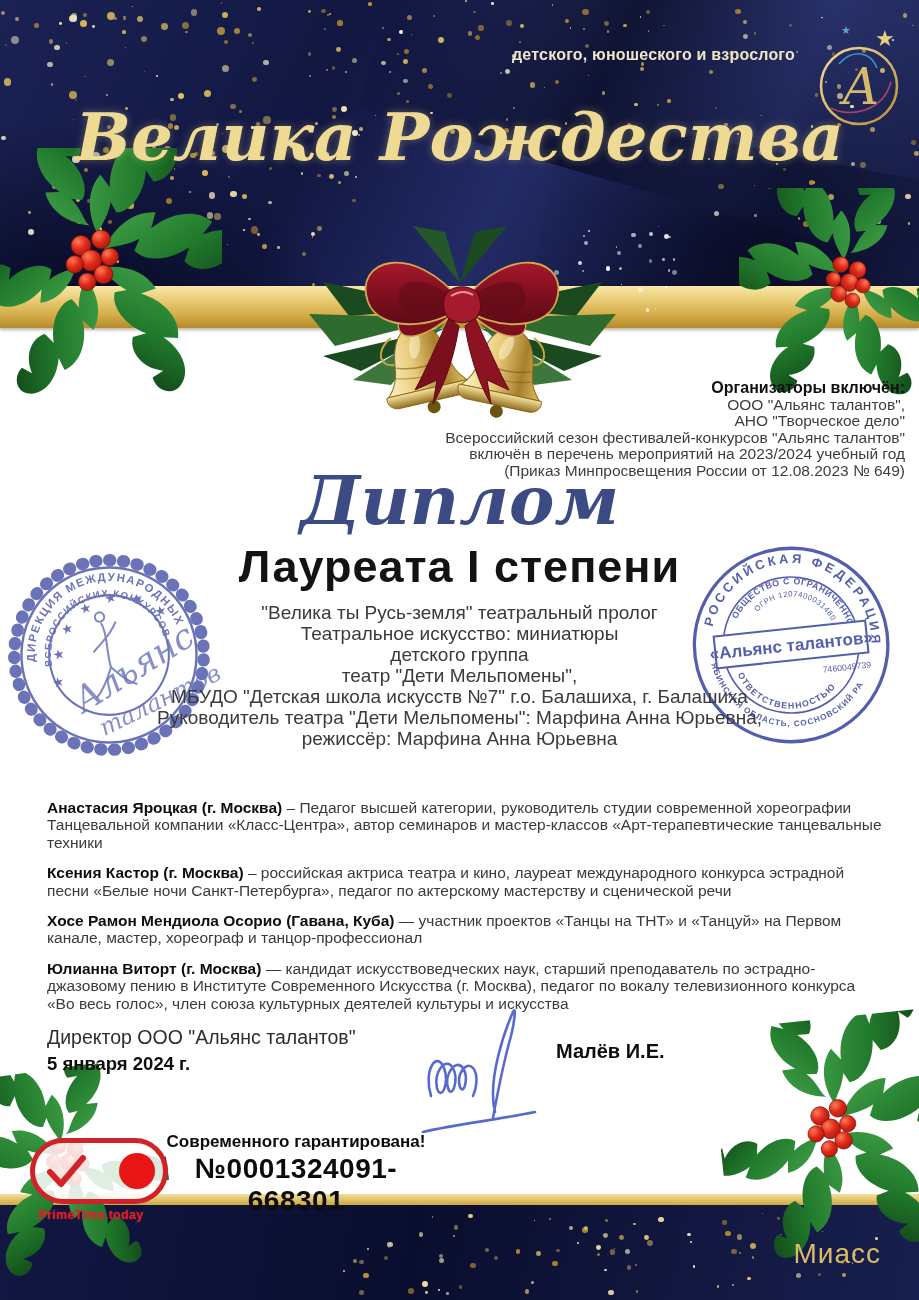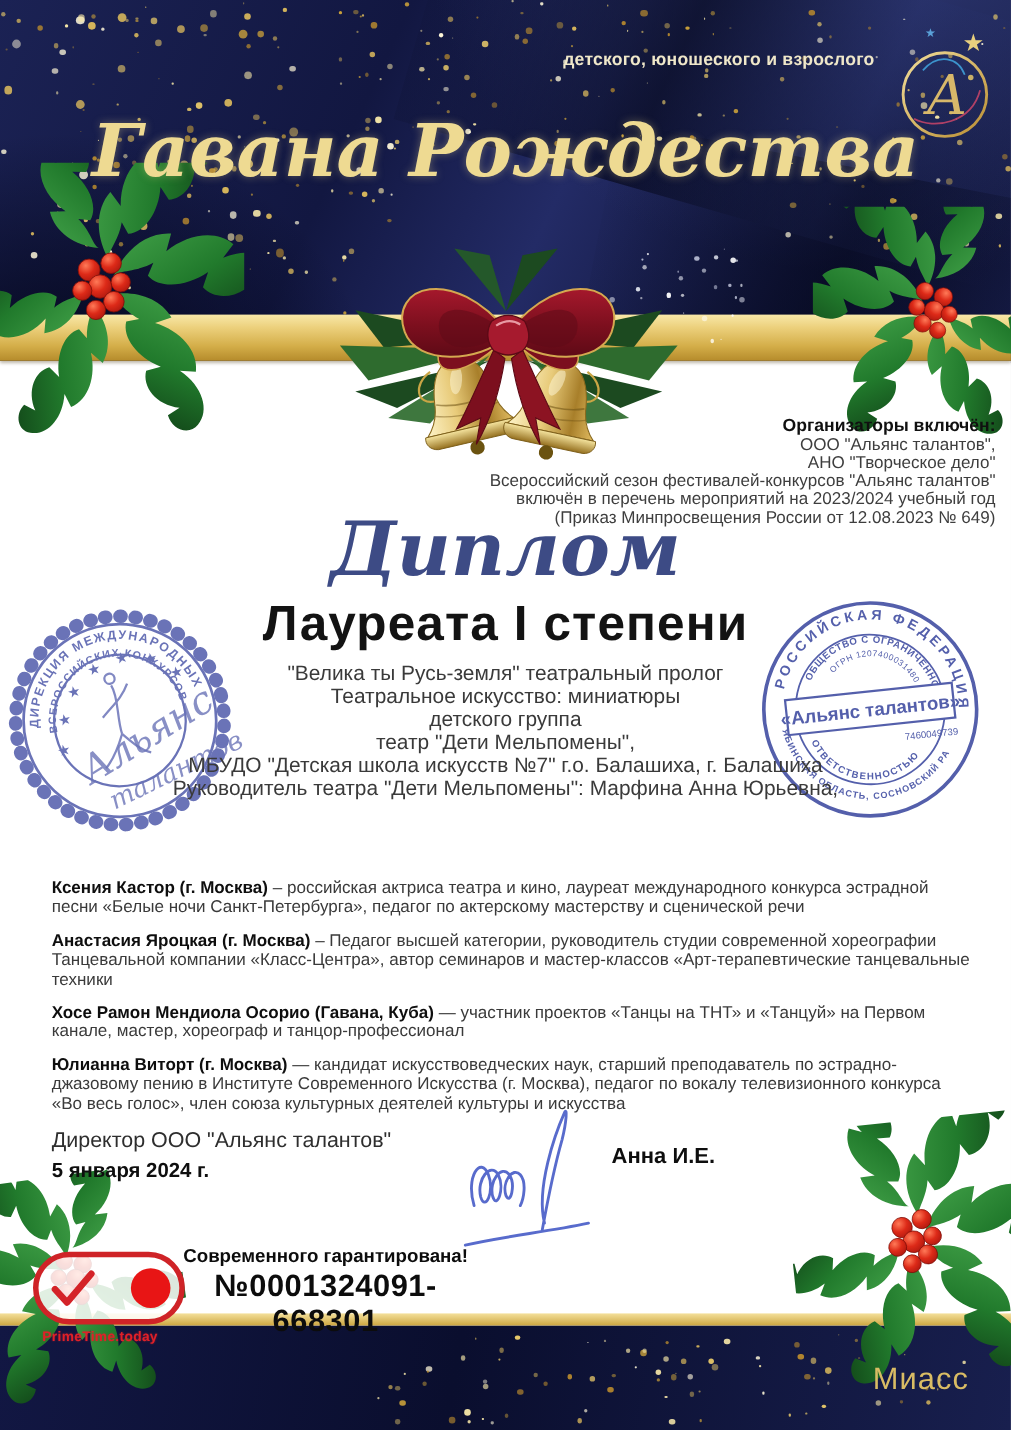--- a/index.html
+++ b/index.html
@@ -579,21 +579,21 @@
 
   <svg class="logo" viewBox="0 0 98 112">
     <circle cx="50" cy="66" r="38" fill="none" stroke="url(#goldring)" stroke-width="2.6"></circle>
     <path d="M22,88 C40,98 74,92 82,62" fill="none" stroke="#c04468" stroke-width="1.6" opacity=".9"></path>
     <path d="M30,44 C44,28 62,32 68,48" fill="none" stroke="#3f9fd8" stroke-width="1.6" opacity=".9"></path>
     <text x="33" y="84" font-family="DejaVu Serif, serif" font-style="italic" font-size="50" fill="#d8b86a">А</text>
     <text x="66" y="26" font-size="22" fill="#e8cf7e">★</text>
     <text x="32" y="14" font-size="11" fill="#5aa0d8">★</text>
   </svg>
 
-  <div class="main-title">Гавана Рождества</div>
+  <div class="main-title">Велика Рождества</div>
 
   <svg class="decor-center" viewBox="0 0 335 235">
     <g>
       <polygon points="165,95 118,38 150,44" fill="#24582a"></polygon>
       <polygon points="165,95 212,38 180,44" fill="#1c4a20"></polygon>
       <polygon points="150,120 28,94 54,128" fill="#1c4a20"></polygon>
       <polygon points="150,130 14,126 40,158" fill="#2e6b2e"></polygon>
       <polygon points="150,140 28,168 66,183" fill="#1c4a20"></polygon>
       <polygon points="150,135 58,192 96,197" fill="#2e6b2e" opacity=".92"></polygon>
       <polygon points="185,120 307,94 281,128" fill="#1c4a20"></polygon>
@@ -664,20 +664,21 @@
   <div class="diploma-title">Диплом</div>
   <div class="degree">Лауреата I степени</div>
 
   <div class="award">
     <div>"Велика ты Русь-земля" театральный пролог</div>
     <div>Театральное искусство: миниатюры</div>
     <div>детского группа</div>
     <div>театр "Дети Мельпомены",</div>
     <div>МБУДО "Детская школа искусств №7" г.о. Балашиха, г. Балашиха</div>
     <div>Руководитель театра "Дети Мельпомены": Марфина Анна Юрьевна,</div>
+    <div>режиссёр: Марфина Анна Юрьевна</div>
   </div>
 
   <svg class="stamp stamp-left" viewBox="0 0 200 200">
     <g fill="none" stroke="#4a55a8">
       <circle cx="100" cy="100" r="92" stroke-width="12" stroke-dasharray="1 12.4" stroke-linecap="round"></circle>
       <circle cx="100" cy="100" r="85" stroke-width="2.4"></circle>
       <circle cx="100" cy="100" r="58" stroke-width="2"></circle>
     </g>
     <defs>
       <path id="lsArc1" d="M29,112 A72,72 0 1 1 171,112"></path>
@@ -739,40 +740,40 @@
       <textPath href="#rsArcIB" startOffset="50%" text-anchor="middle">ОТВЕТСТВЕННОСТЬЮ</textPath>
     </text>
     <g transform="rotate(-13 100 102)">
       <rect x="26" y="86" width="148" height="31" fill="#fff" stroke="#3d4aa0" stroke-width="2"></rect>
       <text x="100" y="108" text-anchor="middle" font-size="16.5" font-weight="bold" fill="#3d4aa0">«Альянс талантов»</text>
       <text x="128" y="132" font-size="8.5" fill="#3d4aa0">7460049739</text>
     </g>
   </svg>
 
   <div class="jury">
+    <p><b>Анастасия Яроцкая (г. Москва)</b> <span>– Педагог высшей категории, руководитель студии современной хореографии Танцевальной компании «Класс-Центра», автор семинаров и мастер-классов «Арт-терапевтические танцевальные техники</span></p>
     <p><b>Ксения Кастор (г. Москва)</b> <span>– российская актриса театра и кино, лауреат международного конкурса эстрадной песни «Белые ночи Санкт-Петербурга», педагог по актерскому мастерству и сценической речи</span></p>
-    <p><b>Анастасия Яроцкая (г. Москва)</b> <span>– Педагог высшей категории, руководитель студии современной хореографии Танцевальной компании «Класс-Центра», автор семинаров и мастер-классов «Арт-терапевтические танцевальные техники</span></p>
     <p><b>Хосе Рамон Мендиола Осорио (Гавана, Куба)</b> <span>— участник проектов «Танцы на ТНТ» и «Танцуй» на Первом канале, мастер, хореограф и танцор-профессионал</span></p>
     <p><b>Юлианна Виторт (г. Москва)</b> <span>— кандидат искусствоведческих наук, старший преподаватель по эстрадно-джазовому пению в Институте Современного Искусства (г. Москва), педагог по вокалу телевизионного конкурса «Во весь голос», член союза культурных деятелей культуры и искусства</span></p>
   </div>
 
   <div class="director">
     <div class="l1">Директор ООО "Альянс талантов"</div>
     <div class="l2">5 января 2024 г.</div>
   </div>
 
   <svg class="signature" viewBox="0 0 128 142">
     <g fill="none" stroke="#4a5fc8" stroke-width="2.6" stroke-linecap="round" opacity=".92">
       <path d="M16,98 C8,72 22,52 29,70 C35,85 26,104 22,90 C18,74 31,58 38,70 C44,82 37,102 33,90 C29,76 41,60 48,70 C54,79 49,98 45,89 C41,77 51,62 58,70 C64,77 61,92 58,98"></path>
       <path d="M80,114 C72,82 90,32 98,14 C101,7 100,22 96,38 C88,66 82,98 78,120"></path>
       <path d="M8,134 C42,126 82,122 120,114"></path>
     </g>
   </svg>
 
-  <div class="signer">Анна И.Е.</div>
+  <div class="signer">Малёв И.Е.</div>
 
   <div class="pt-logo">
     <div class="pt-pill">
       <svg width="46" height="42" viewBox="0 0 46 42">
         <polyline points="7,22 18,34 40,8" fill="none" stroke="#d42328" stroke-width="6" stroke-linecap="round" stroke-linejoin="round"></polyline>
       </svg>
       <div class="pt-circle"></div>
     </div>
     <div class="pt-text">PrimeTime.today</div>
   </div>

